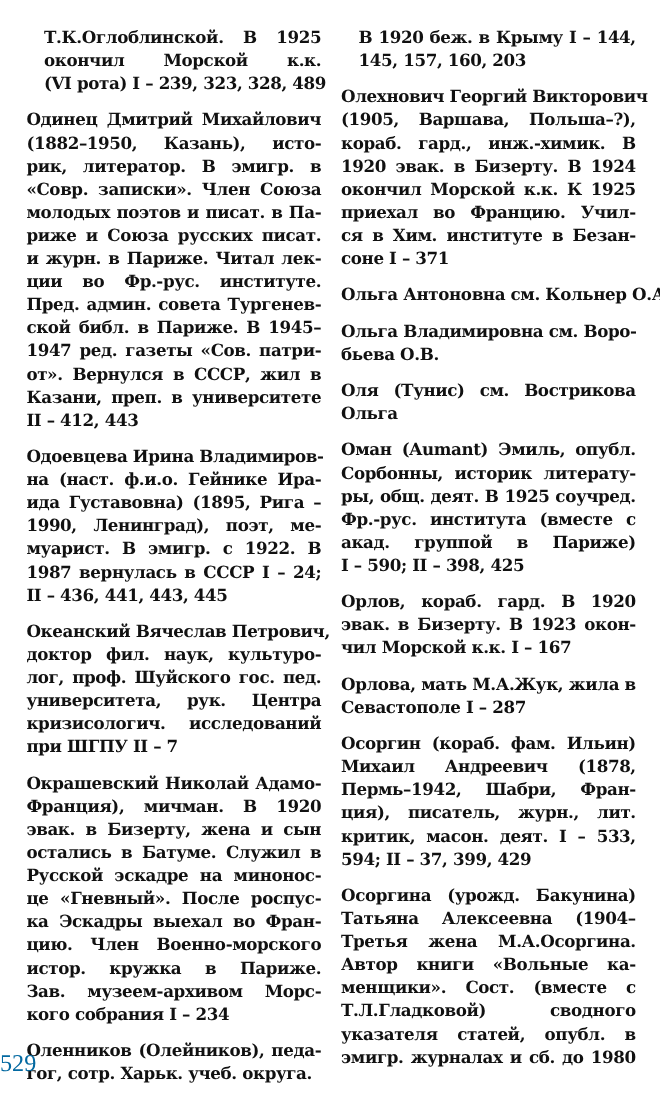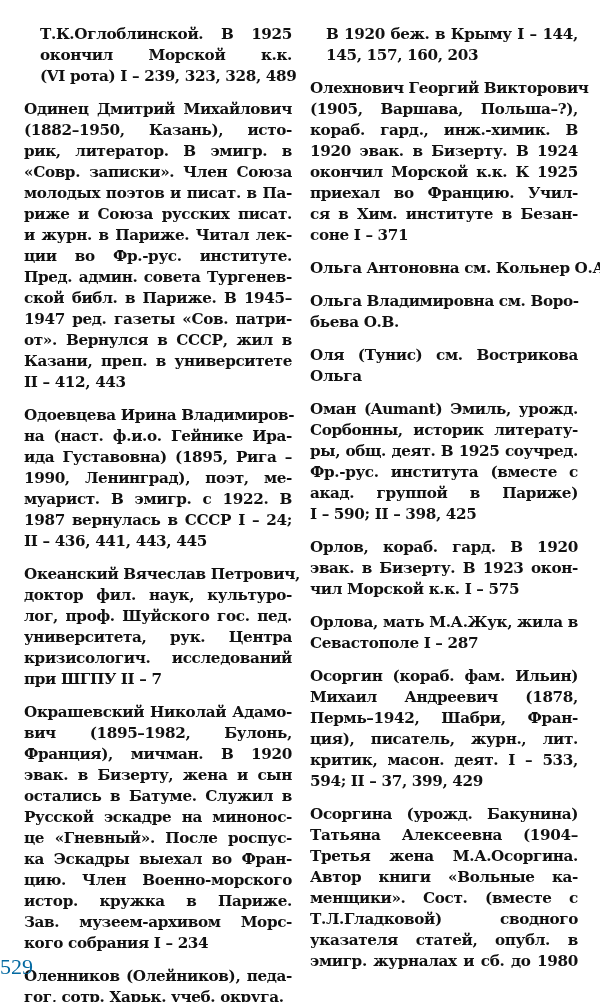--- a/index.html
+++ b/index.html
@@ -54,21 +54,20 @@
       <div class="entry">
         <span class="line">Океанский Вячеслав Петрович,</span>
         <span class="line">доктор фил. наук, культуро-</span>
         <span class="line">лог, проф. Шуйского гос. пед.</span>
         <span class="line">университета, рук. Центра</span>
         <span class="line">кризисологич. исследований</span>
         <span class="line last">при ШГПУ  II – 7</span>
       </div>
       <div class="entry">
         <span class="line">Окрашевский Николай Адамо-</span>
-        <span class="line">вич (1895–1982, Булонь,</span>
         <span class="line">Франция), мичман. В 1920</span>
         <span class="line">эвак. в Бизерту, жена и сын</span>
         <span class="line">остались в Батуме. Служил в</span>
         <span class="line">Русской эскадре на миноно­с-</span>
         <span class="line">це «Гневный». После роспус-</span>
         <span class="line">ка Эскадры выехал во Фран-</span>
         <span class="line">цию. Член Военно-морского</span>
         <span class="line">истор. кружка в Париже.</span>
         <span class="line">Зав. музеем-архивом Морс-</span>
         <span class="line last">кого собрания I – 234</span>
@@ -98,31 +97,31 @@
       </div>
       <div class="entry">
         <span class="line">Ольга Владимировна см. Воро-</span>
         <span class="line last">бьева О.В.</span>
       </div>
       <div class="entry">
         <span class="line">Оля (Тунис) см. Вострикова</span>
         <span class="line last">Ольга</span>
       </div>
       <div class="entry">
-        <span class="line">Оман (Aumant) Эмиль, урожд.</span>
+        <span class="line">Оман (Aumant) Эмиль, опубл.</span>
         <span class="line">Сорбонны, историк литерату-</span>
         <span class="line">ры, общ. деят. В 1925 соучред.</span>
         <span class="line">Фр.-рус. института (вместе с</span>
         <span class="line">акад. группой в Париже)</span>
         <span class="line last">I – 590; II – 398, 425</span>
       </div>
       <div class="entry">
         <span class="line">Орлов, кораб. гард. В 1920</span>
         <span class="line">эвак. в Бизерту. В 1923 окон-</span>
-        <span class="line last">чил Морской к.к. I – 575</span>
+        <span class="line last">чил Морской к.к. I – 167</span>
       </div>
       <div class="entry">
         <span class="line">Орлова, мать М.А.Жук, жила в</span>
         <span class="line last">Севастополе I – 287</span>
       </div>
       <div class="entry">
         <span class="line">Осоргин (кораб. фам. Ильин)</span>
         <span class="line">Михаил Андреевич (1878,</span>
         <span class="line">Пермь–1942, Шабри, Фран-</span>
         <span class="line">ция), писатель, журн., лит.</span>

